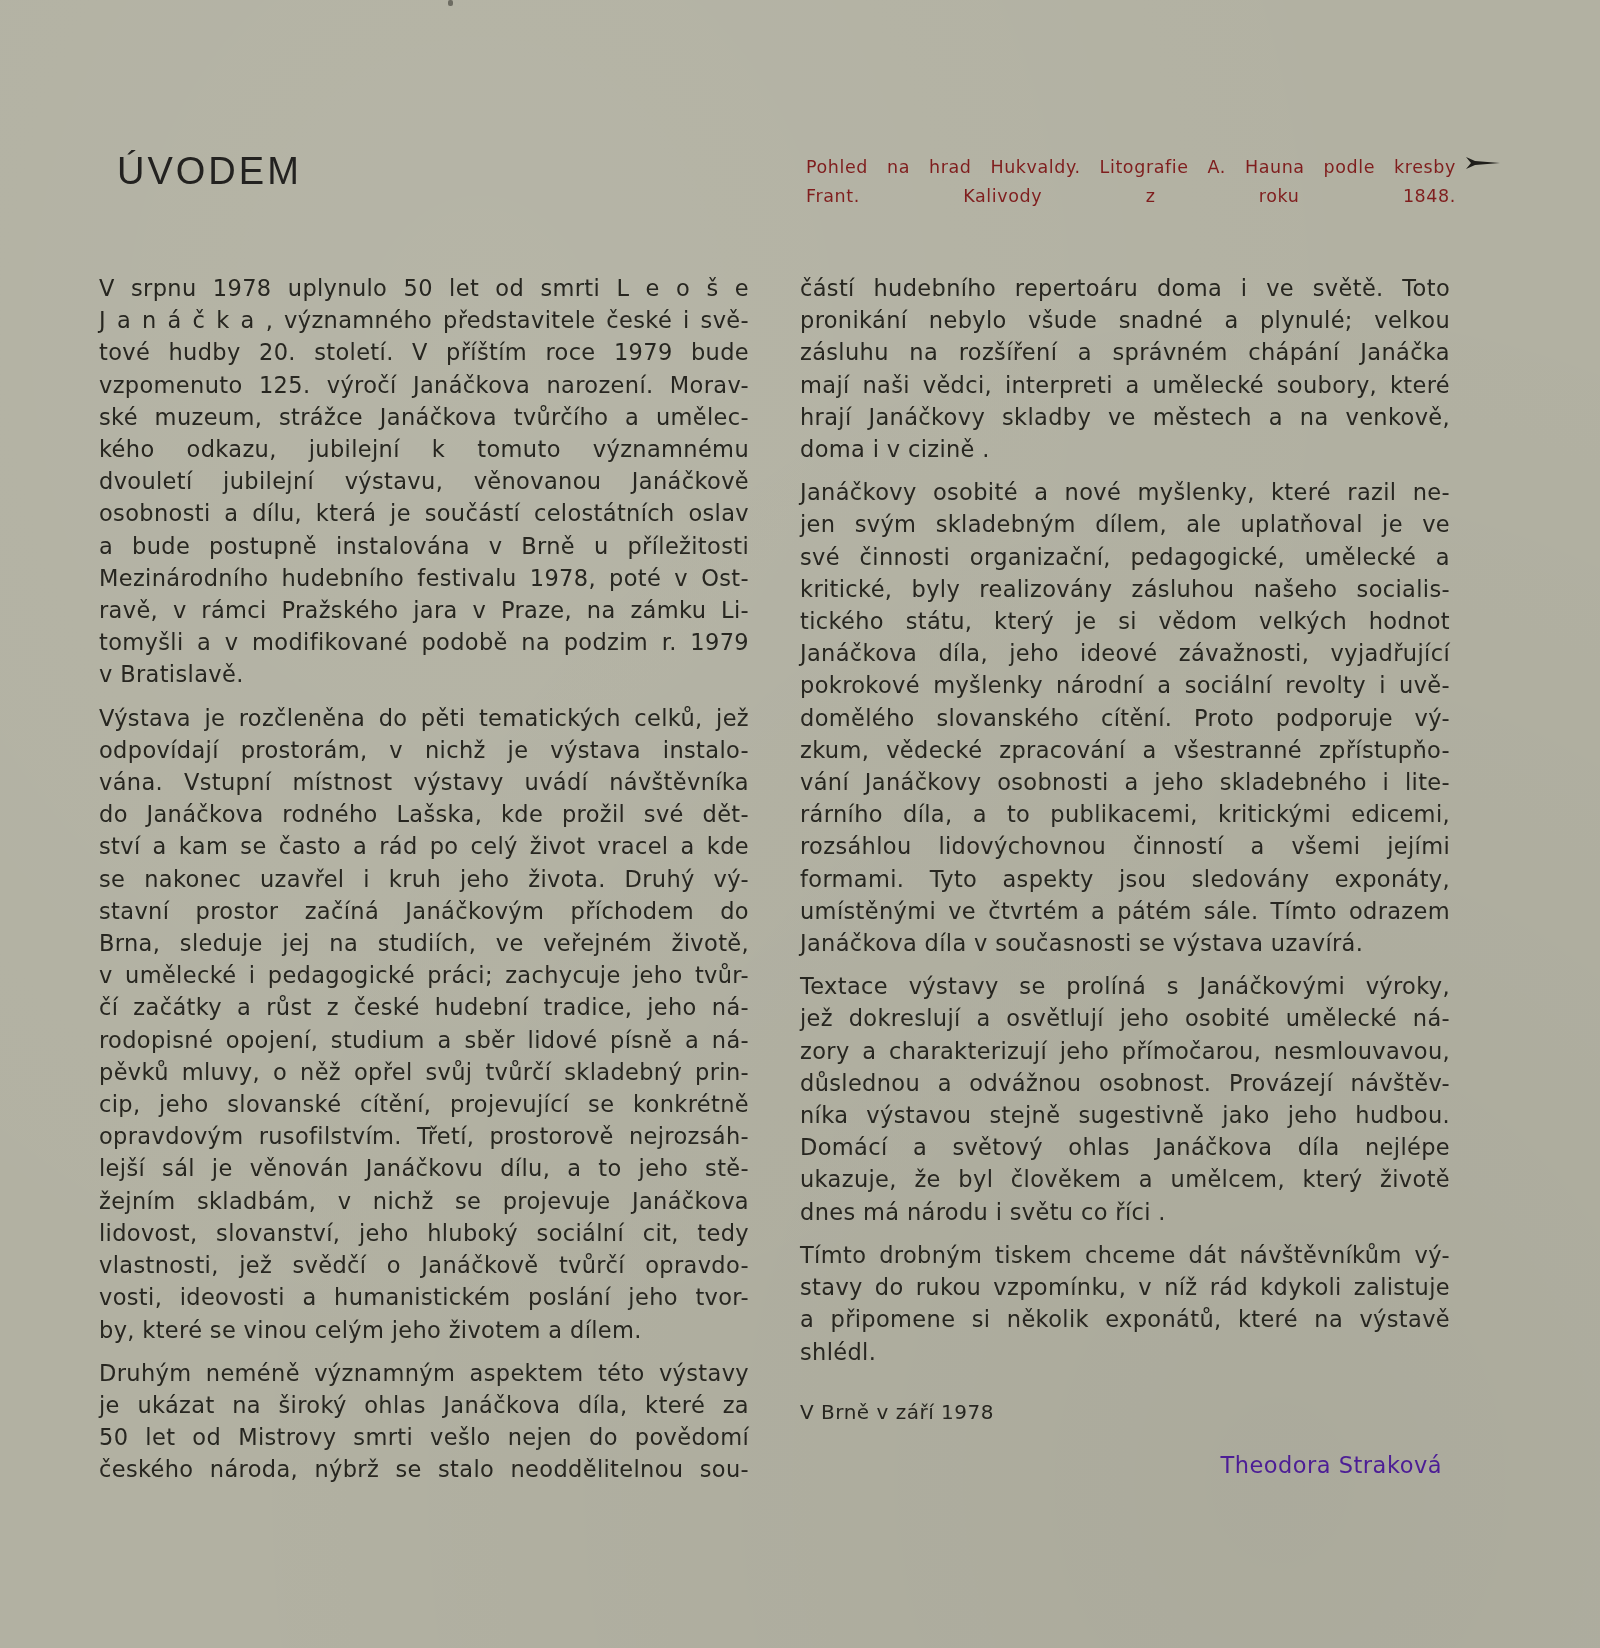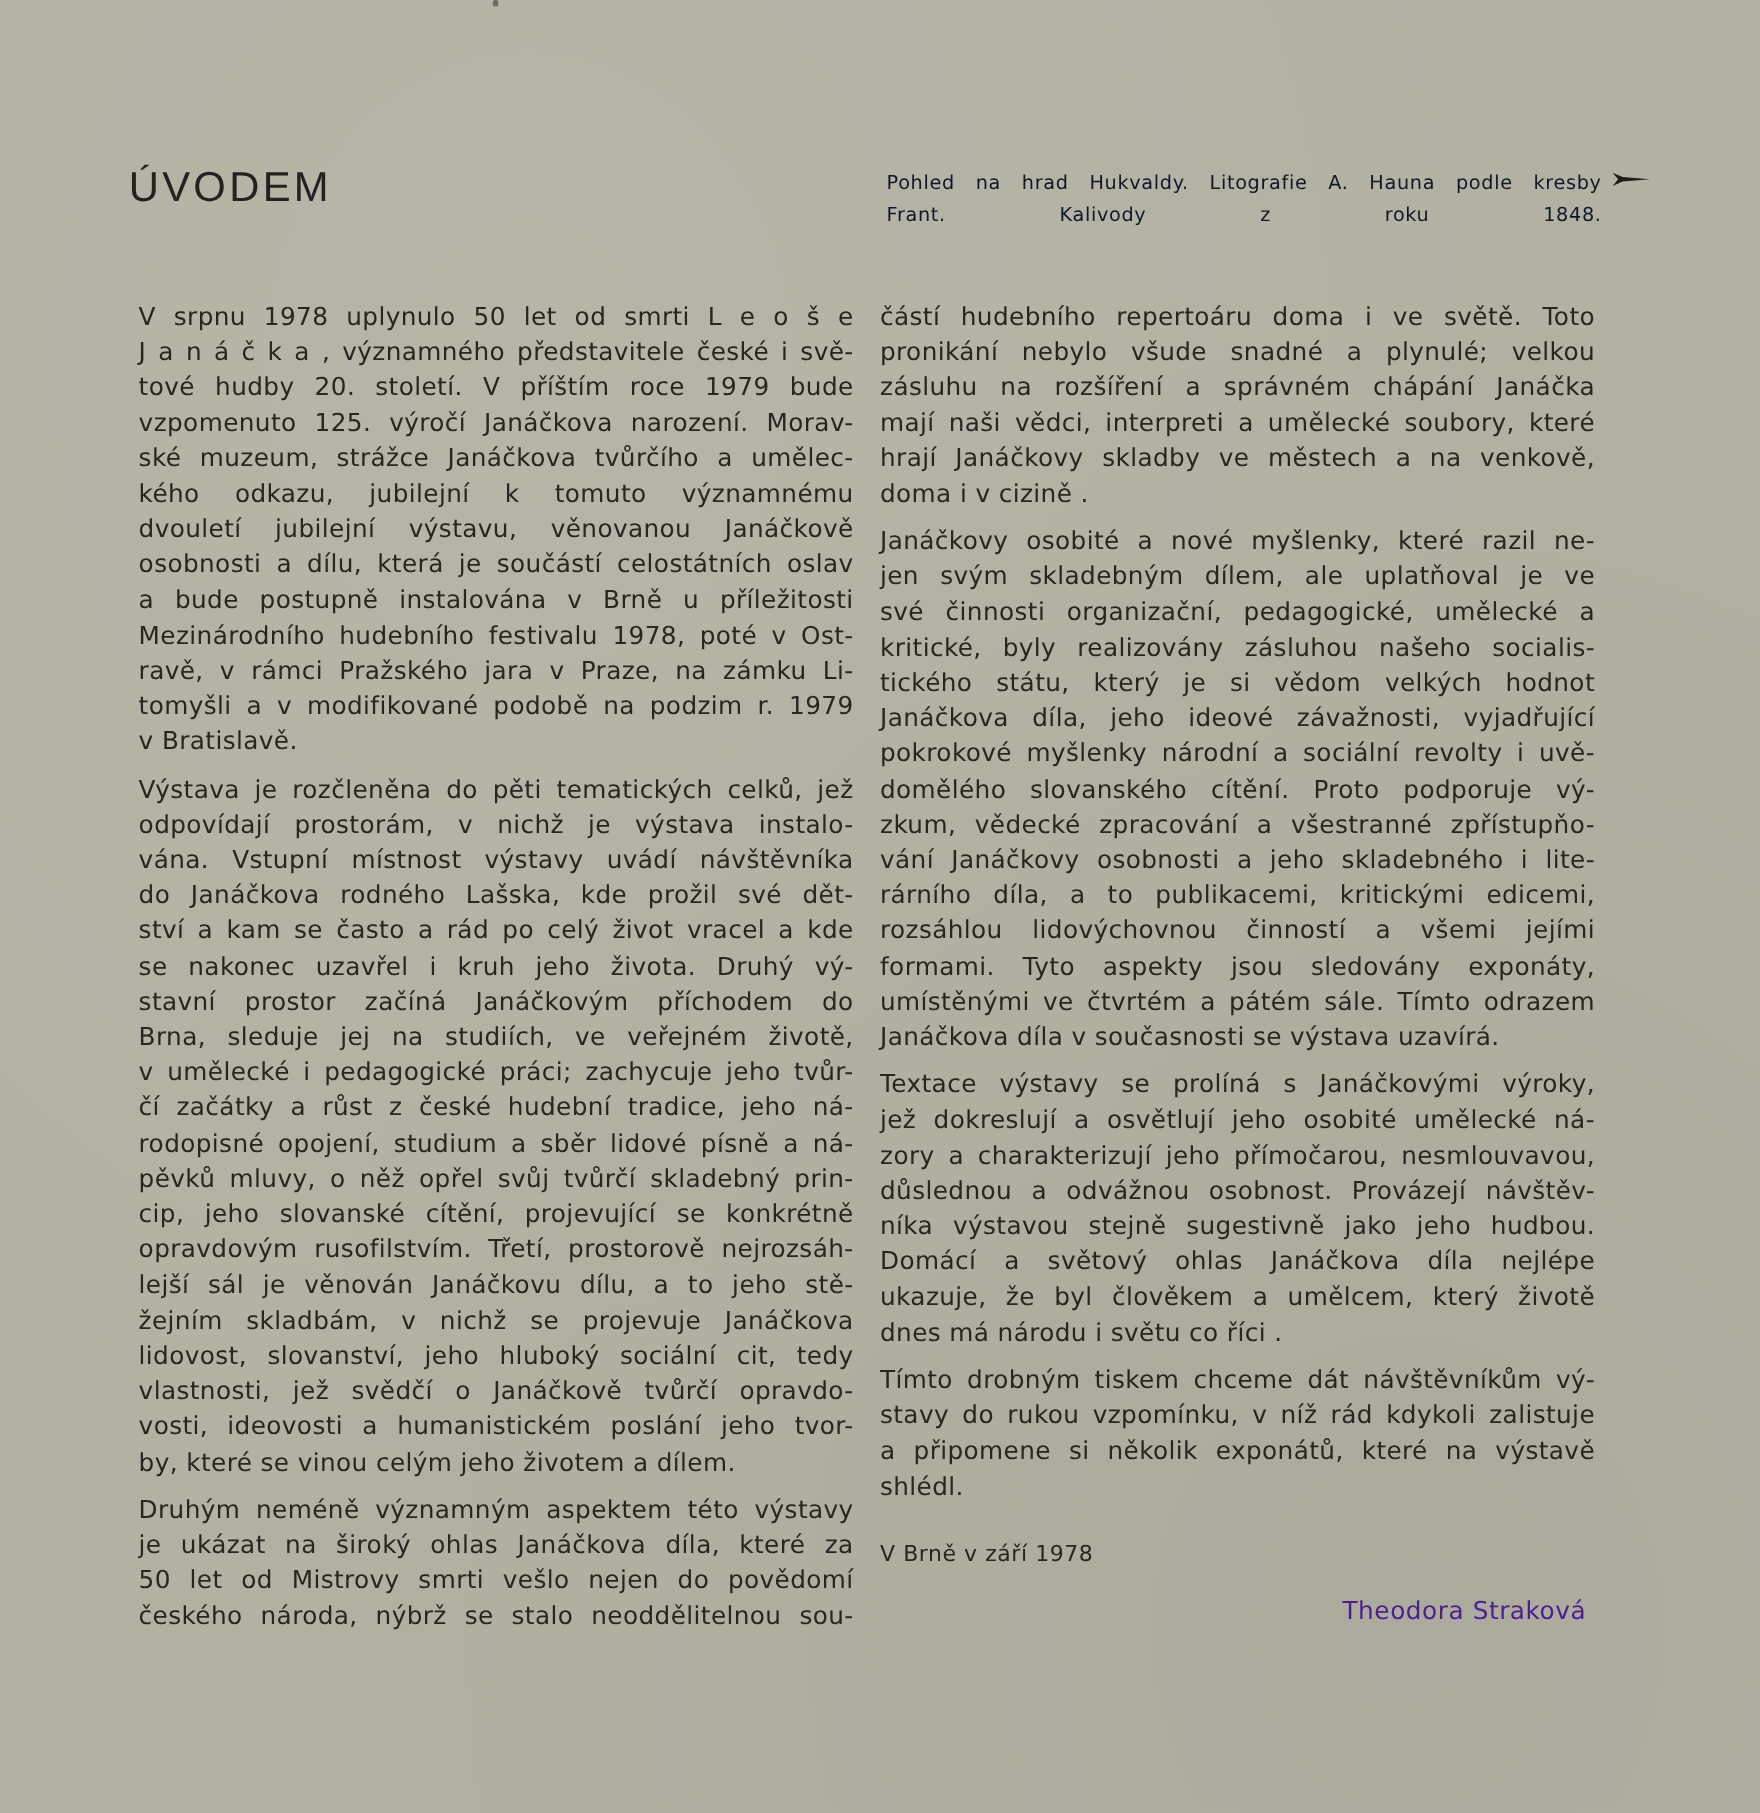--- a/index.html
+++ b/index.html
@@ -15,31 +15,31 @@
     font-family: "DejaVu Sans", sans-serif;
   }
   .heading {
     position: absolute; left: 117px; top: 150px;
     font-family: "Liberation Sans", sans-serif;
     font-size: 38px; letter-spacing: 3px; color: #232220;
     margin: 0; font-weight: normal;
   }
   .caption {
     position: absolute; left: 806px; top: 153px; width: 650px;
-    font-size: 17.5px; line-height: 29px; color: #0f172a; letter-spacing: 0.6px;
+    font-size: 17.5px; line-height: 29px; color: #7f1d1d; letter-spacing: 0.6px;
   }
   .caption .line { white-space: nowrap; }
   .arrow {
     position: absolute; left: 1466px; top: 156px; width: 34px; height: 14px;
   }
   .col {
     position: absolute; top: 272px; width: 650px;
     font-size: 22.5px; line-height: 32.2px; color: #272620; letter-spacing: 0.35px;
   }
-  .col-left { left: 126px; }
+  .col-left { left: 99px; }
   .col-right { left: 800px; }
   .para { margin: 0 0 11px 0; }
   .line {
     display: block; white-space: nowrap;
     text-align: justify; text-align-last: justify;
   }
   .line.last { text-align-last: left; }
   .date-line { position: absolute; left: 800px; top: 1400px; font-size: 20px; color: #272620; letter-spacing: 0.5px; }
   .signature { position: absolute; right: 158px; top: 1452px; font-size: 22.5px; color: #4c1d95; letter-spacing: 0.5px; }
   .speck { position: absolute; left: 448px; top: 0; width: 5px; height: 6px; background: #6d6c62; border-radius: 2px; }

